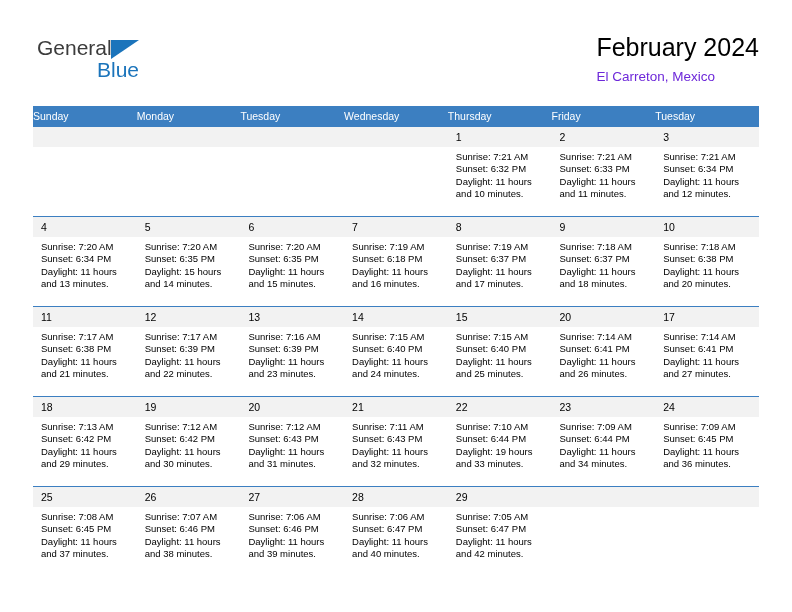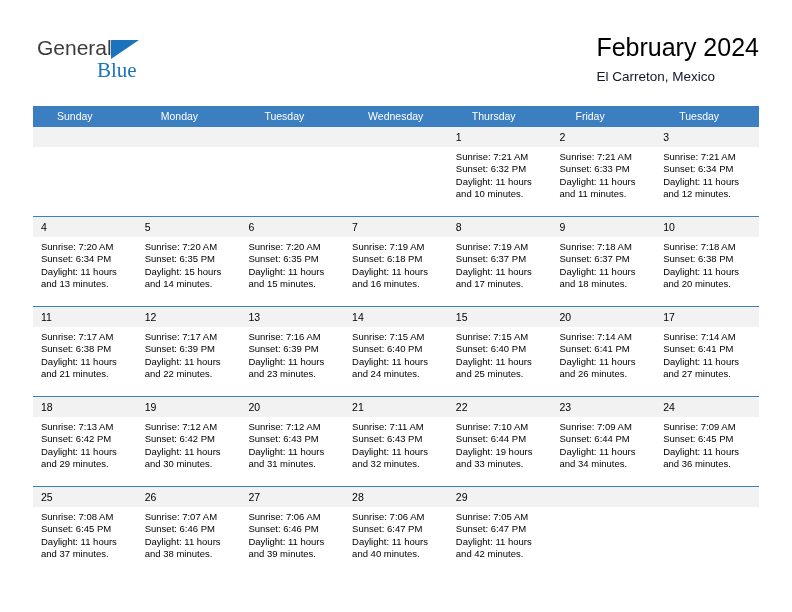--- a/index.html
+++ b/index.html
@@ -53,37 +53,37 @@
     height: 0;
     border-left: 28px solid #1b74bb;
     border-bottom: 19px solid transparent;
   }
   .logo-blue {
     position: absolute;
     left: 60px;
     top: 22px;
     font-size: 21px;
     color: #1b74bb;
-    font-family: Liberation Serif, serif;
+    font-family: Liberation Sans, sans-serif;
   }
   .title-block {
     position: absolute;
     right: 0;
     top: 0;
     text-align: left;
   }
   .cal-title {
     font-size: 25px;
     color: #000000;
     line-height: 30px;
     white-space: nowrap;
   }
   .cal-subtitle {
     font-size: 13.5px;
-    color: #0f172a;
+    color: #6d28d9;
     line-height: 20px;
     margin-top: 5px;
     white-space: nowrap;
   }
 
   
   .calendar {
     position: absolute;
     left: 33px;
     top: 106px;
@@ -93,21 +93,21 @@
     width: 726px;
     border-collapse: collapse;
     table-layout: fixed;
   }
   table.cal th {
     background: #3c7fc1;
     color: #ffffff;
     font-size: 10.5px;
     font-weight: normal;
     text-align: left;
-    padding: 5px 0 5px 24px;
+    padding: 5px 0 5px 0;
     height: 11px;
     line-height: 11px;
   }
   table.cal td {
     vertical-align: top;
     padding: 0;
     border-top: 1px solid #3c7fc1;
     background: #ffffff;
     height: 89px;
     box-sizing: border-box;

